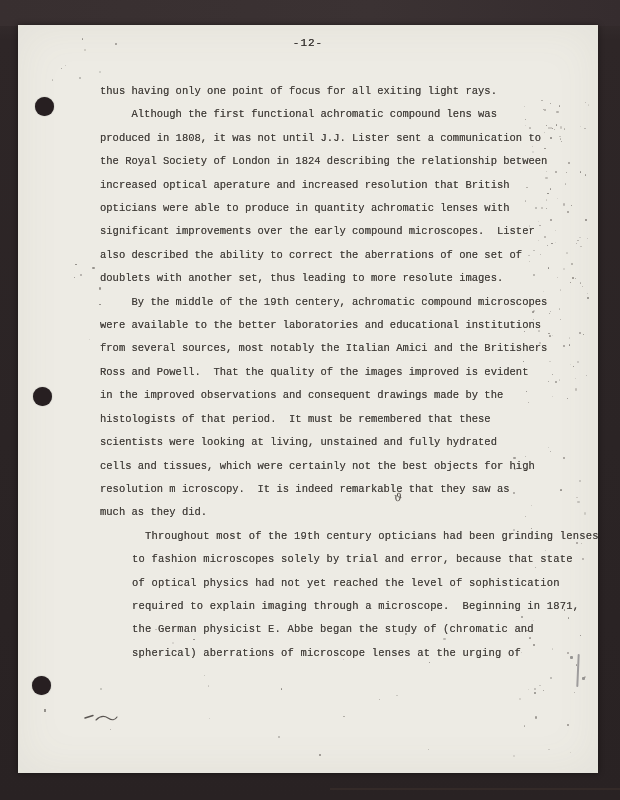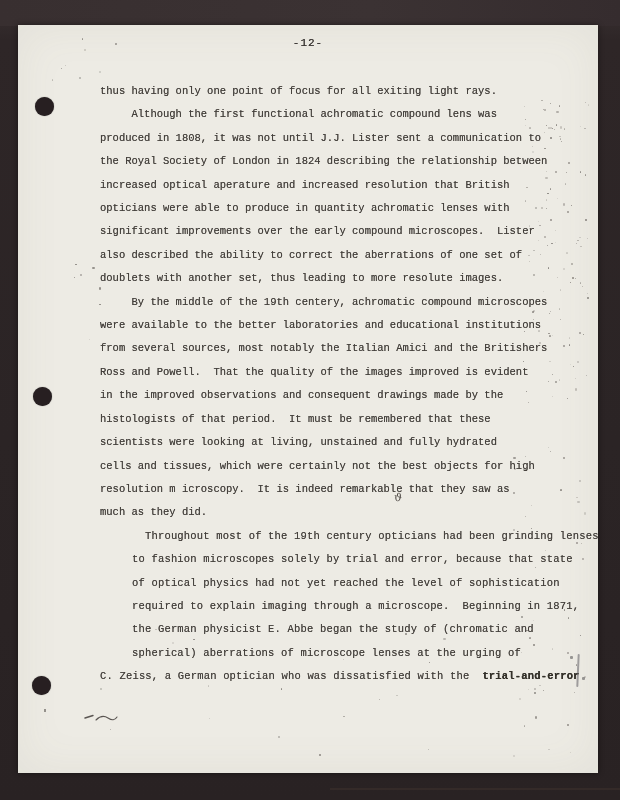--- a/index.html
+++ b/index.html
@@ -90,21 +90,20 @@
 scientists were looking at living, unstained and fully hydrated
 cells and tissues, which were certainly not the best objects for high
 resolution m icroscopy.  It is indeed remarkable that they saw as
 much as they did.</div>
     <div class="block block-b">  Throughout most of the 19th century opticians had been grinding lenses
 to fashion microscopes solely by trial and error, because that state
 of optical physics had not yet reached the level of sophistication
 required to explain imaging through a microscope.  Beginning in 1871,
 the German physicist E. Abbe began the study of (chromatic and
 spherical) aberrations of microscope lenses at the urging of</div>
-    <div class="final-line"><span>C. Zeiss, a German optician who was dissatisfied with the  </span><span class="emph">trial-and-error</span></div>
   </div>
 
   <div class="pen-loop">ϑ</div>
   <div class="pen-vstroke"></div>
   <div class="pen-vdot d1"></div>
   <div class="pen-vdot d2"></div>
   <div class="pen-tickdot"></div>
 
   <svg class="pen-squiggle" width="34" height="12" viewBox="0 0 34 12">
     <path d="M1 6 L9 3.5" stroke="#5a5552" stroke-width="1.4" fill="none" stroke-linecap="round"></path>

